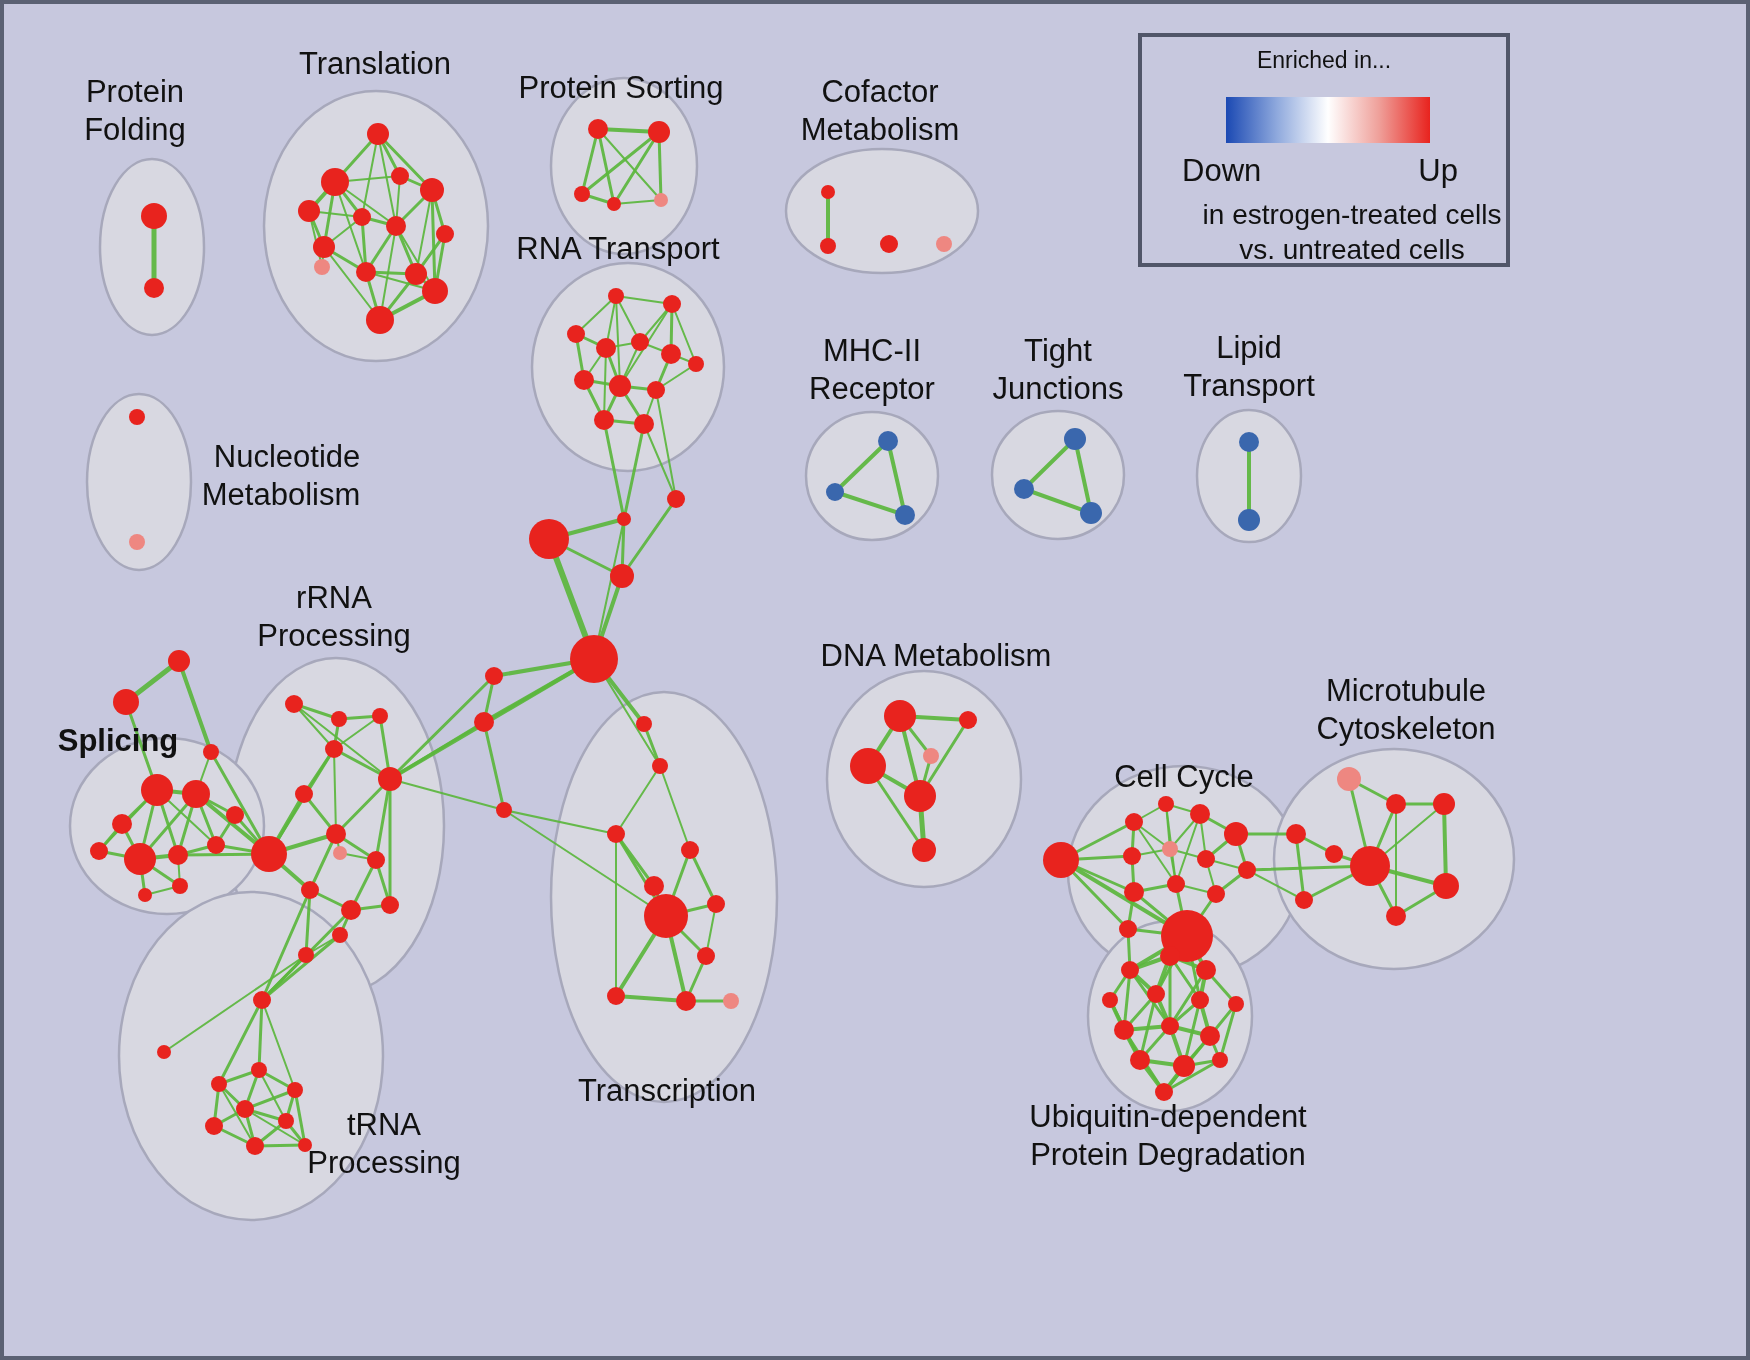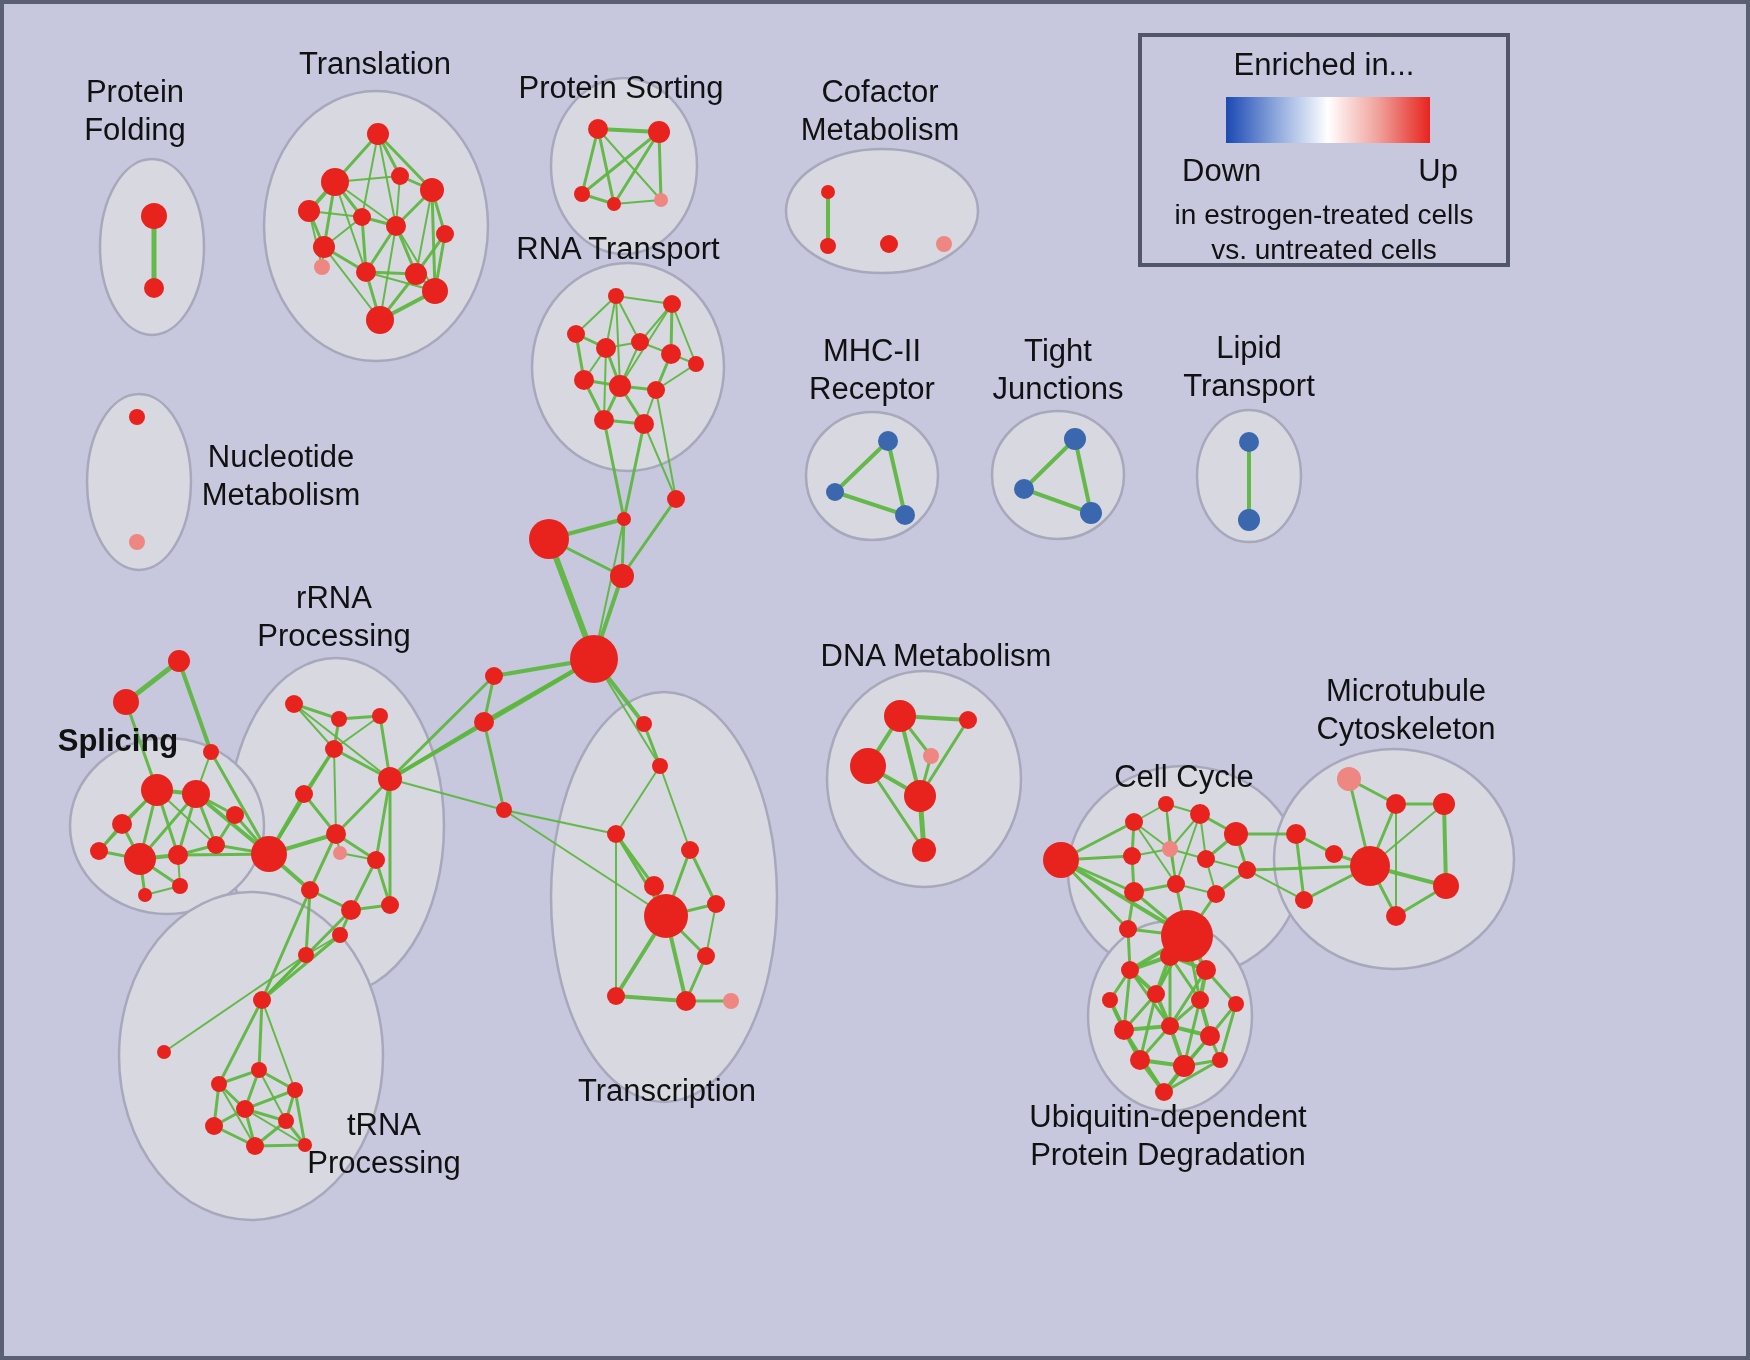--- a/index.html
+++ b/index.html
@@ -26,21 +26,21 @@
   .legend{
     position:absolute;
     left:1134px;top:29px;
     width:372px;height:234px;
     box-sizing:border-box;
     border:4px solid #515669;
   }
   .legend-title{
     margin-top:10px;
     text-align:center;
-    font-size:31px;
+    font-size:23px;
     color:#111111;
   }
   .legend-bar{
     position:absolute;
     left:84px;top:60px;
     width:204px;height:46px;
   }
   .legend-scale-row{
     position:absolute;
     top:116px;left:0;right:0;
@@ -51,20 +51,21 @@
     color:#111111;
     text-align:right;
   }
   .legend-sub{
     position:absolute;
     top:160px;width:100%;
     text-align:center;
     font-size:28px;
     line-height:1.25;
     color:#111111;
+    margin-left:28px;
   }
 </style>
 </head>
 <body>
 
 <div class="figure">
 
   <svg id="network-svg" class="net-svg" width="1742" height="1352">
     <g id="clusters-layer">
         <ellipse cx="148" cy="243" rx="52" ry="88" fill="#d8d8e1" stroke="#a7a8bb" stroke-width="2.5"></ellipse>
@@ -546,21 +547,21 @@
   </svg>
 
   <div id="labels-layer" class="labels-layer">
       <div class="cluster-label" style="left: 131px; top: 107px;">Protein
 Folding</div>
       <div class="cluster-label" style="left: 371px; top: 60px;">Translation</div>
       <div class="cluster-label" style="left: 617px; top: 60px; margin-top: 24px;">Protein Sorting</div>
       <div class="cluster-label" style="left: 876px; top: 107px;">Cofactor
 Metabolism</div>
       <div class="cluster-label" style="left: 614px; top: 245px;">RNA Transport</div>
-      <div class="cluster-label" style="left: 277px; top: 472px;">Nucleotide
+      <div class="cluster-label" style="left: 277px; top: 472px; text-align: right;">Nucleotide
 Metabolism</div>
       <div class="cluster-label" style="left: 868px; top: 366px;">MHC-II
 Receptor</div>
       <div class="cluster-label" style="left: 1245px; top: 363px;">Lipid
 Transport</div>
       <div class="cluster-label" style="left: 1054px; top: 366px;">Tight
 Junctions</div>
       <div class="cluster-label" style="left: 330px; top: 613px;">rRNA
 Processing</div>
       <div class="cluster-label" style="left: 114px; top: 737px; font-weight: bold;">Splicing</div>

